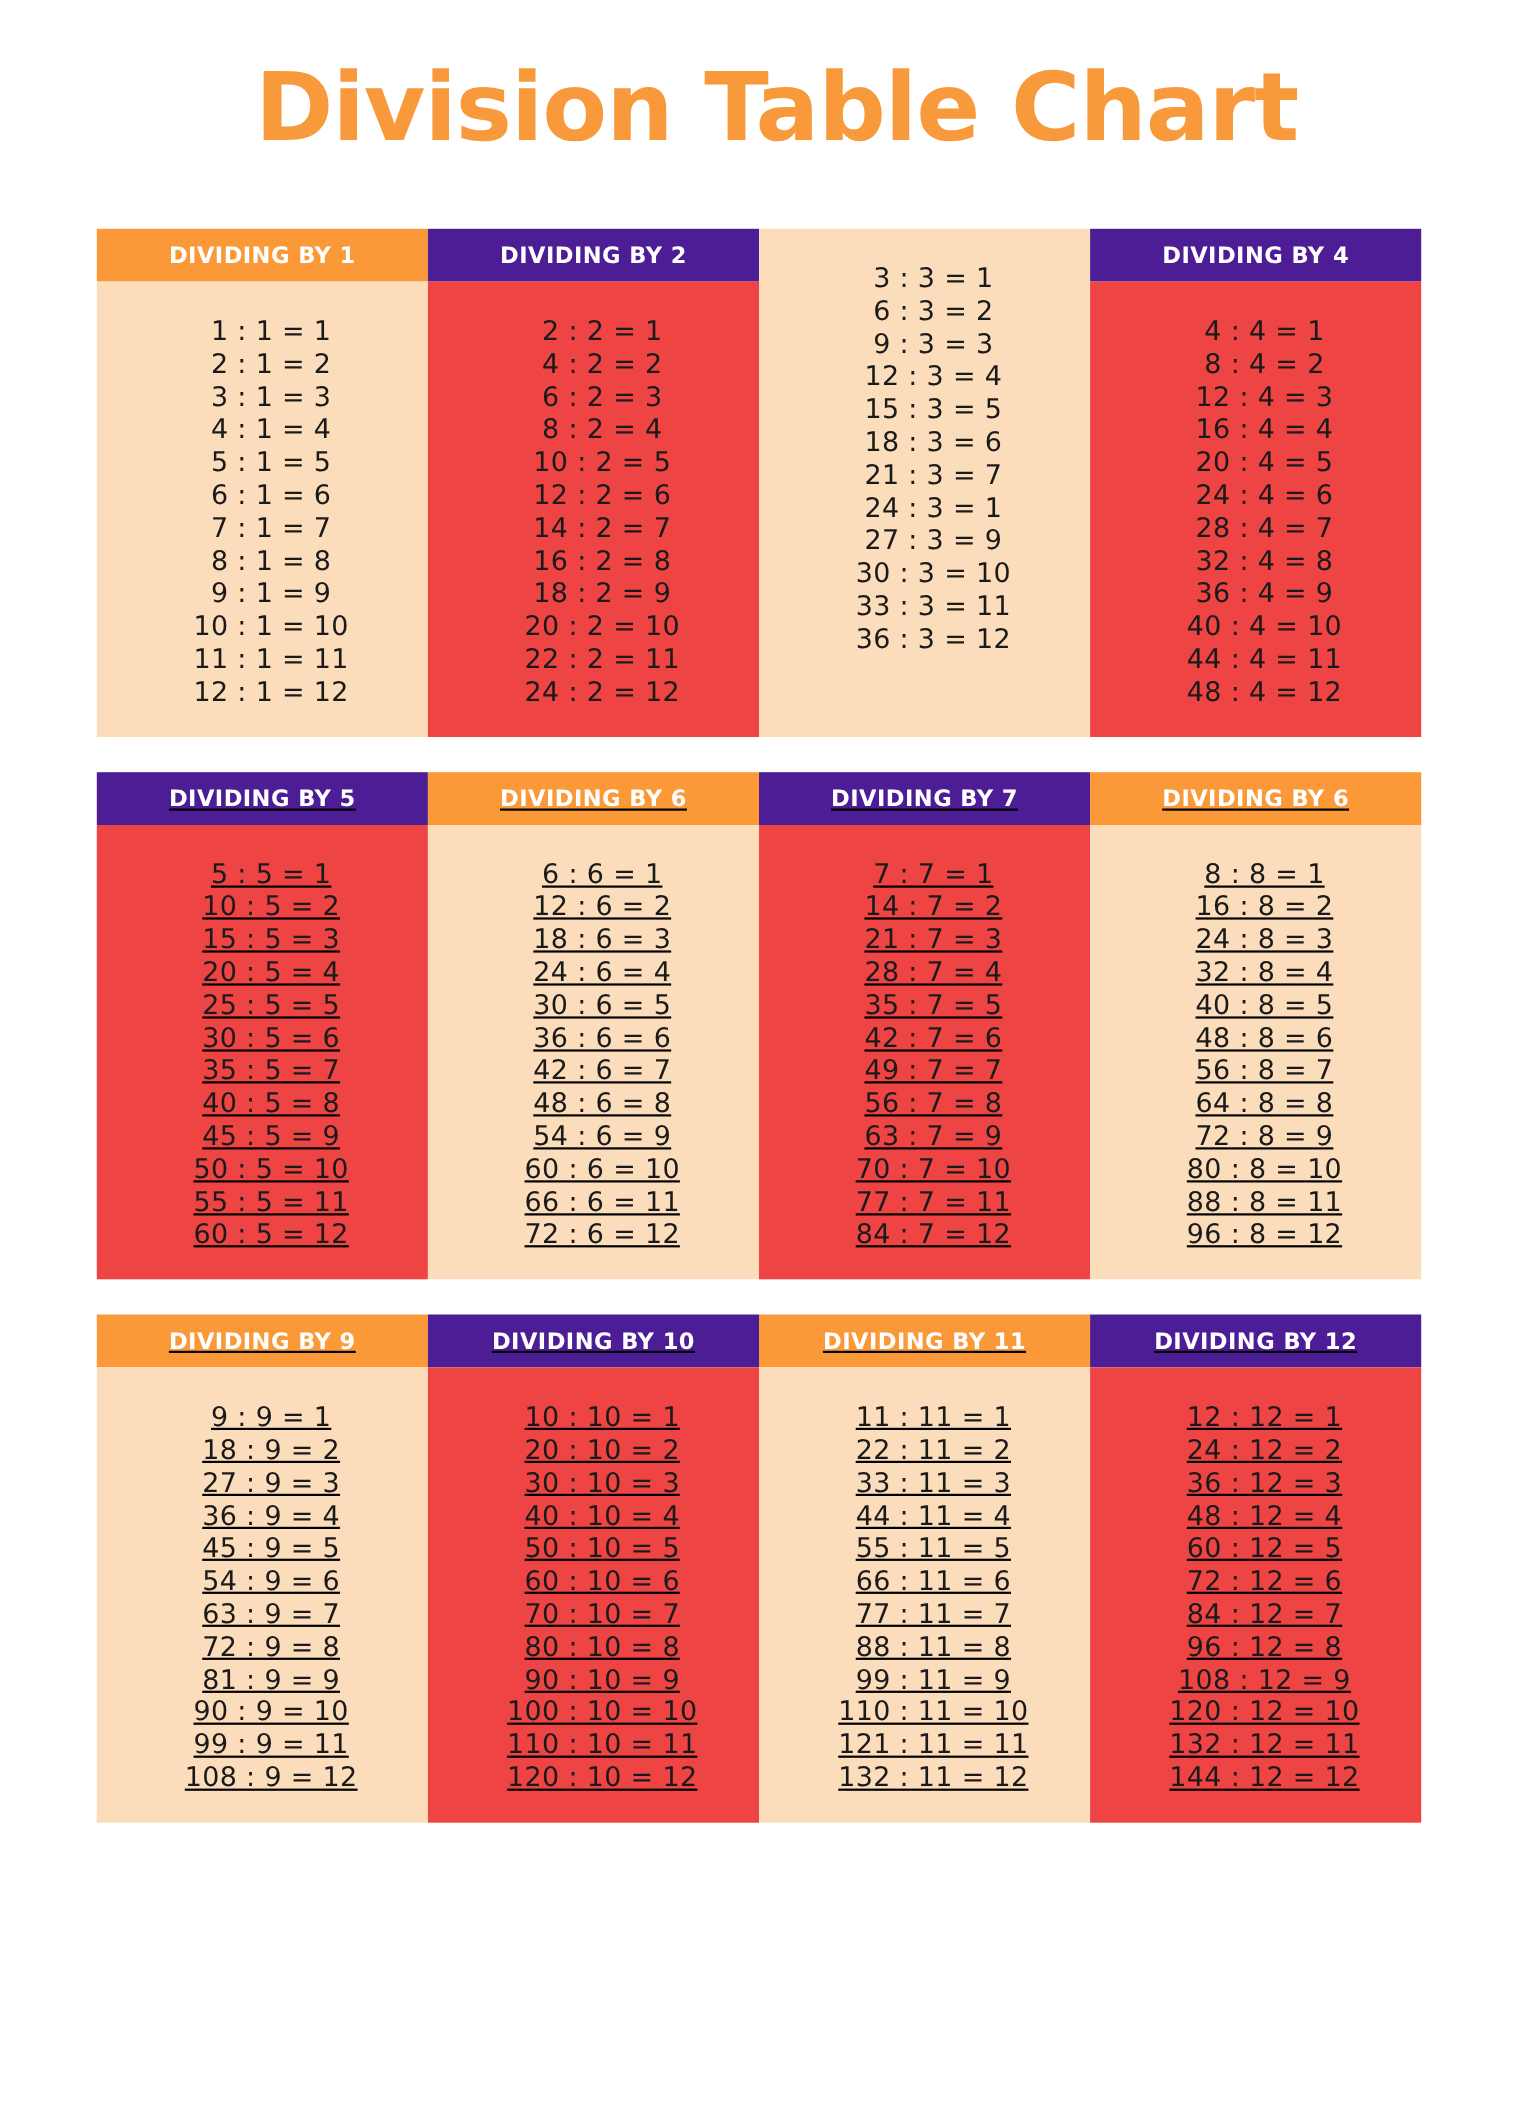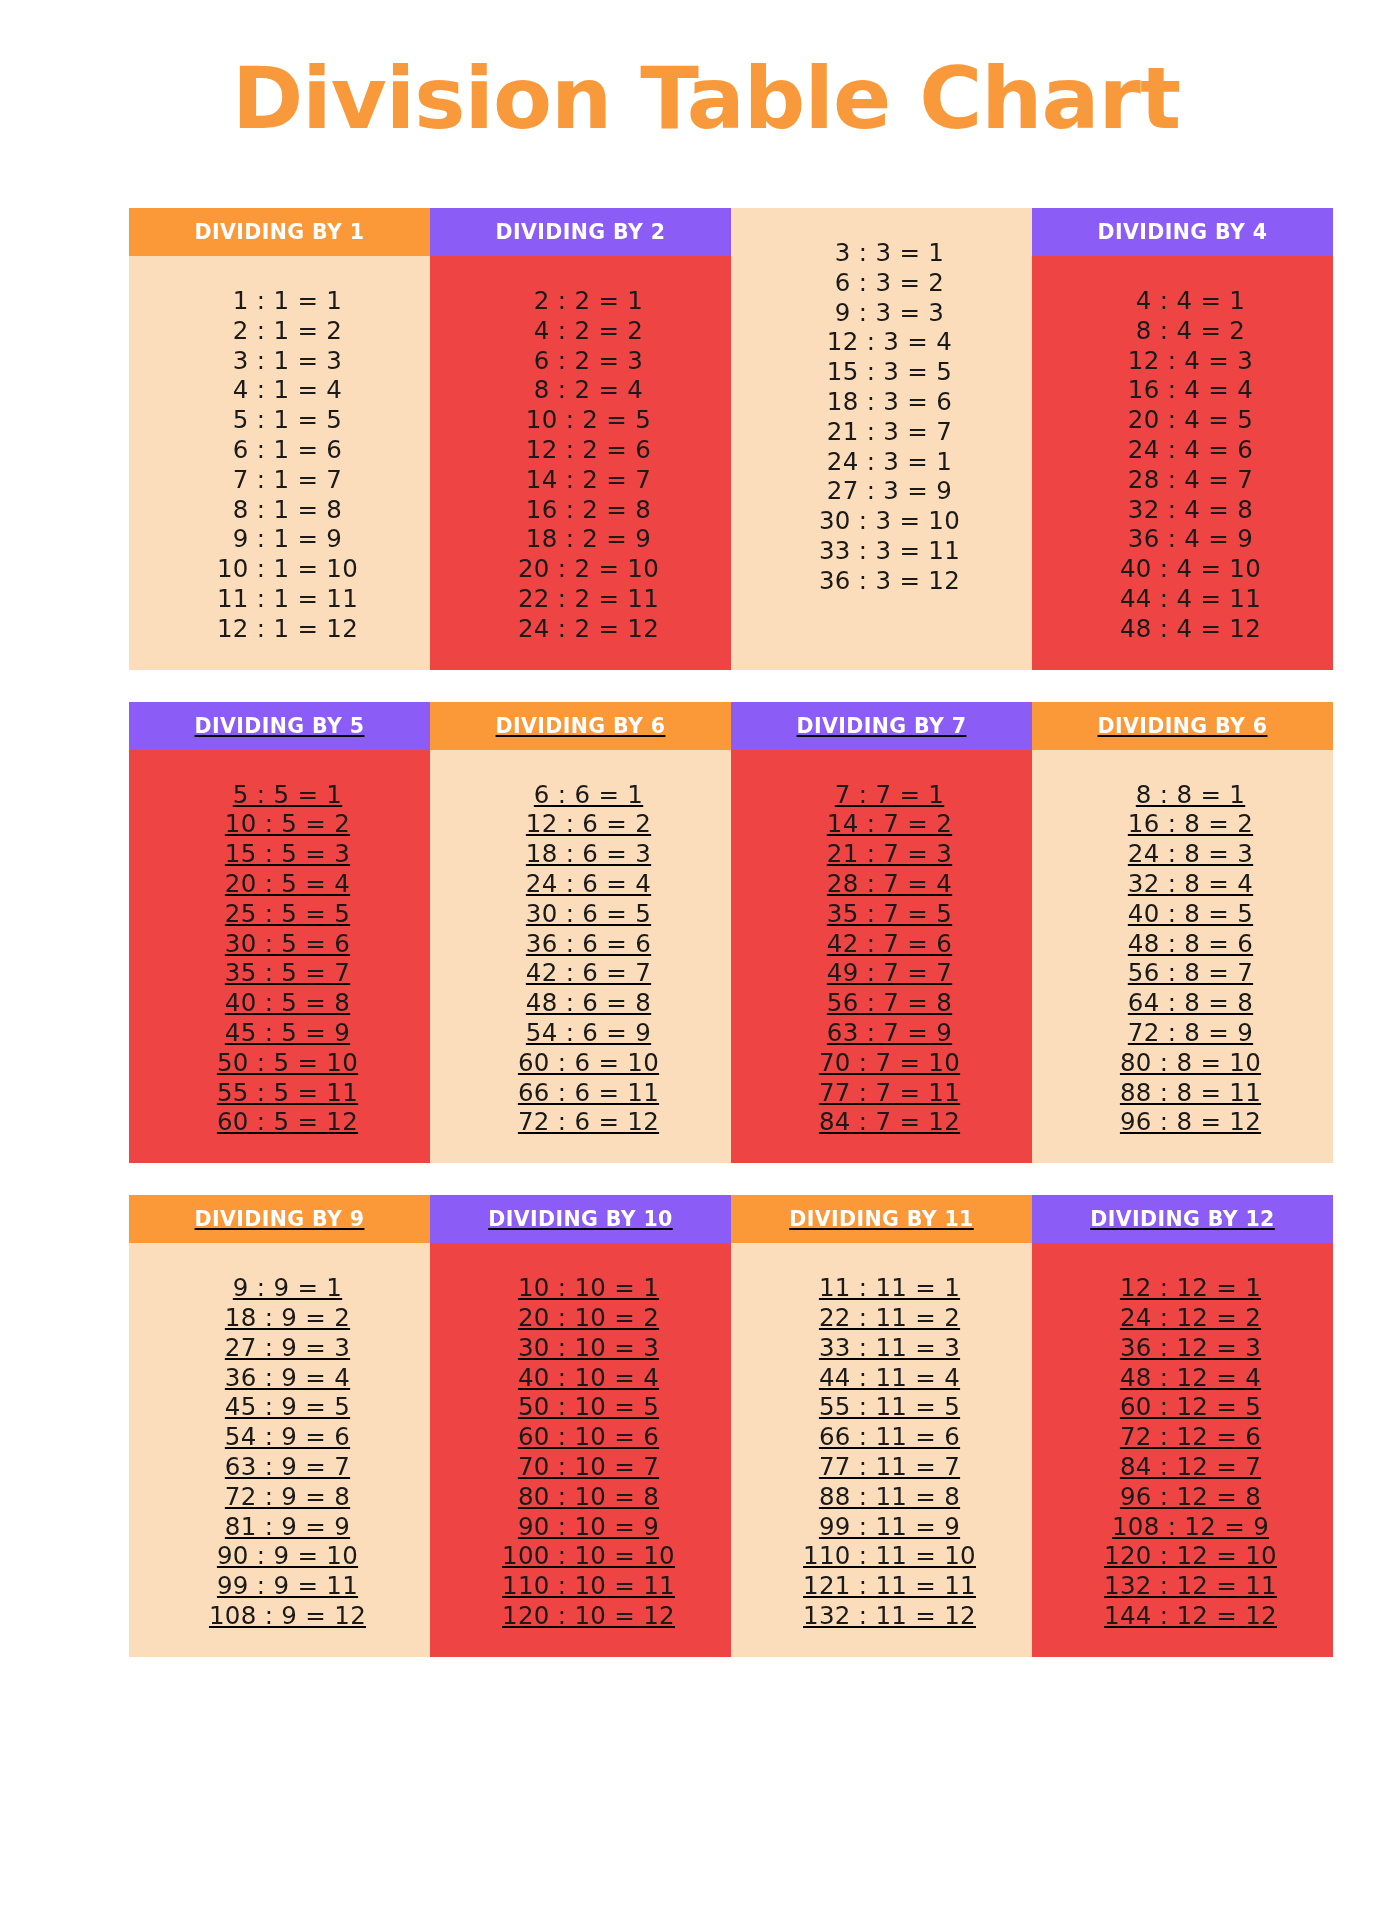--- a/index.html
+++ b/index.html
@@ -37,21 +37,20 @@
     position: absolute;
     top: 208px;
     left: 88px;
     width: 1204px;
   }
 
   .block {
     display: grid;
     grid-template-columns: repeat(4, 1fr);
     width: 100%;
-    margin-left: 41px;
   }
 
   .block + .block {
     margin-top: 32px;
     text-decoration: underline;
   }
 
   .col {
     display: flex;
     flex-direction: column;
@@ -64,21 +63,21 @@
     justify-content: center;
     font-family: "DejaVu Sans", sans-serif;
     font-size: 20.5px;
     font-weight: bold;
     letter-spacing: 0.4px;
     color: #FFFFFF;
     white-space: nowrap;
   }
 
   .col-head.tone-orange { background: #FB9939; }
-  .col-head.tone-yellow { background: #8b5cf6; }
+  .col-head.tone-yellow { background: #4c1d95; }
 
   .col-body {
     flex: 1;
     padding: 30px 0 26px 16px;
     display: flex;
     flex-direction: column;
     align-items: center;
   }
 
   .col-body.tone-orange { background: #FBDCBB; }

